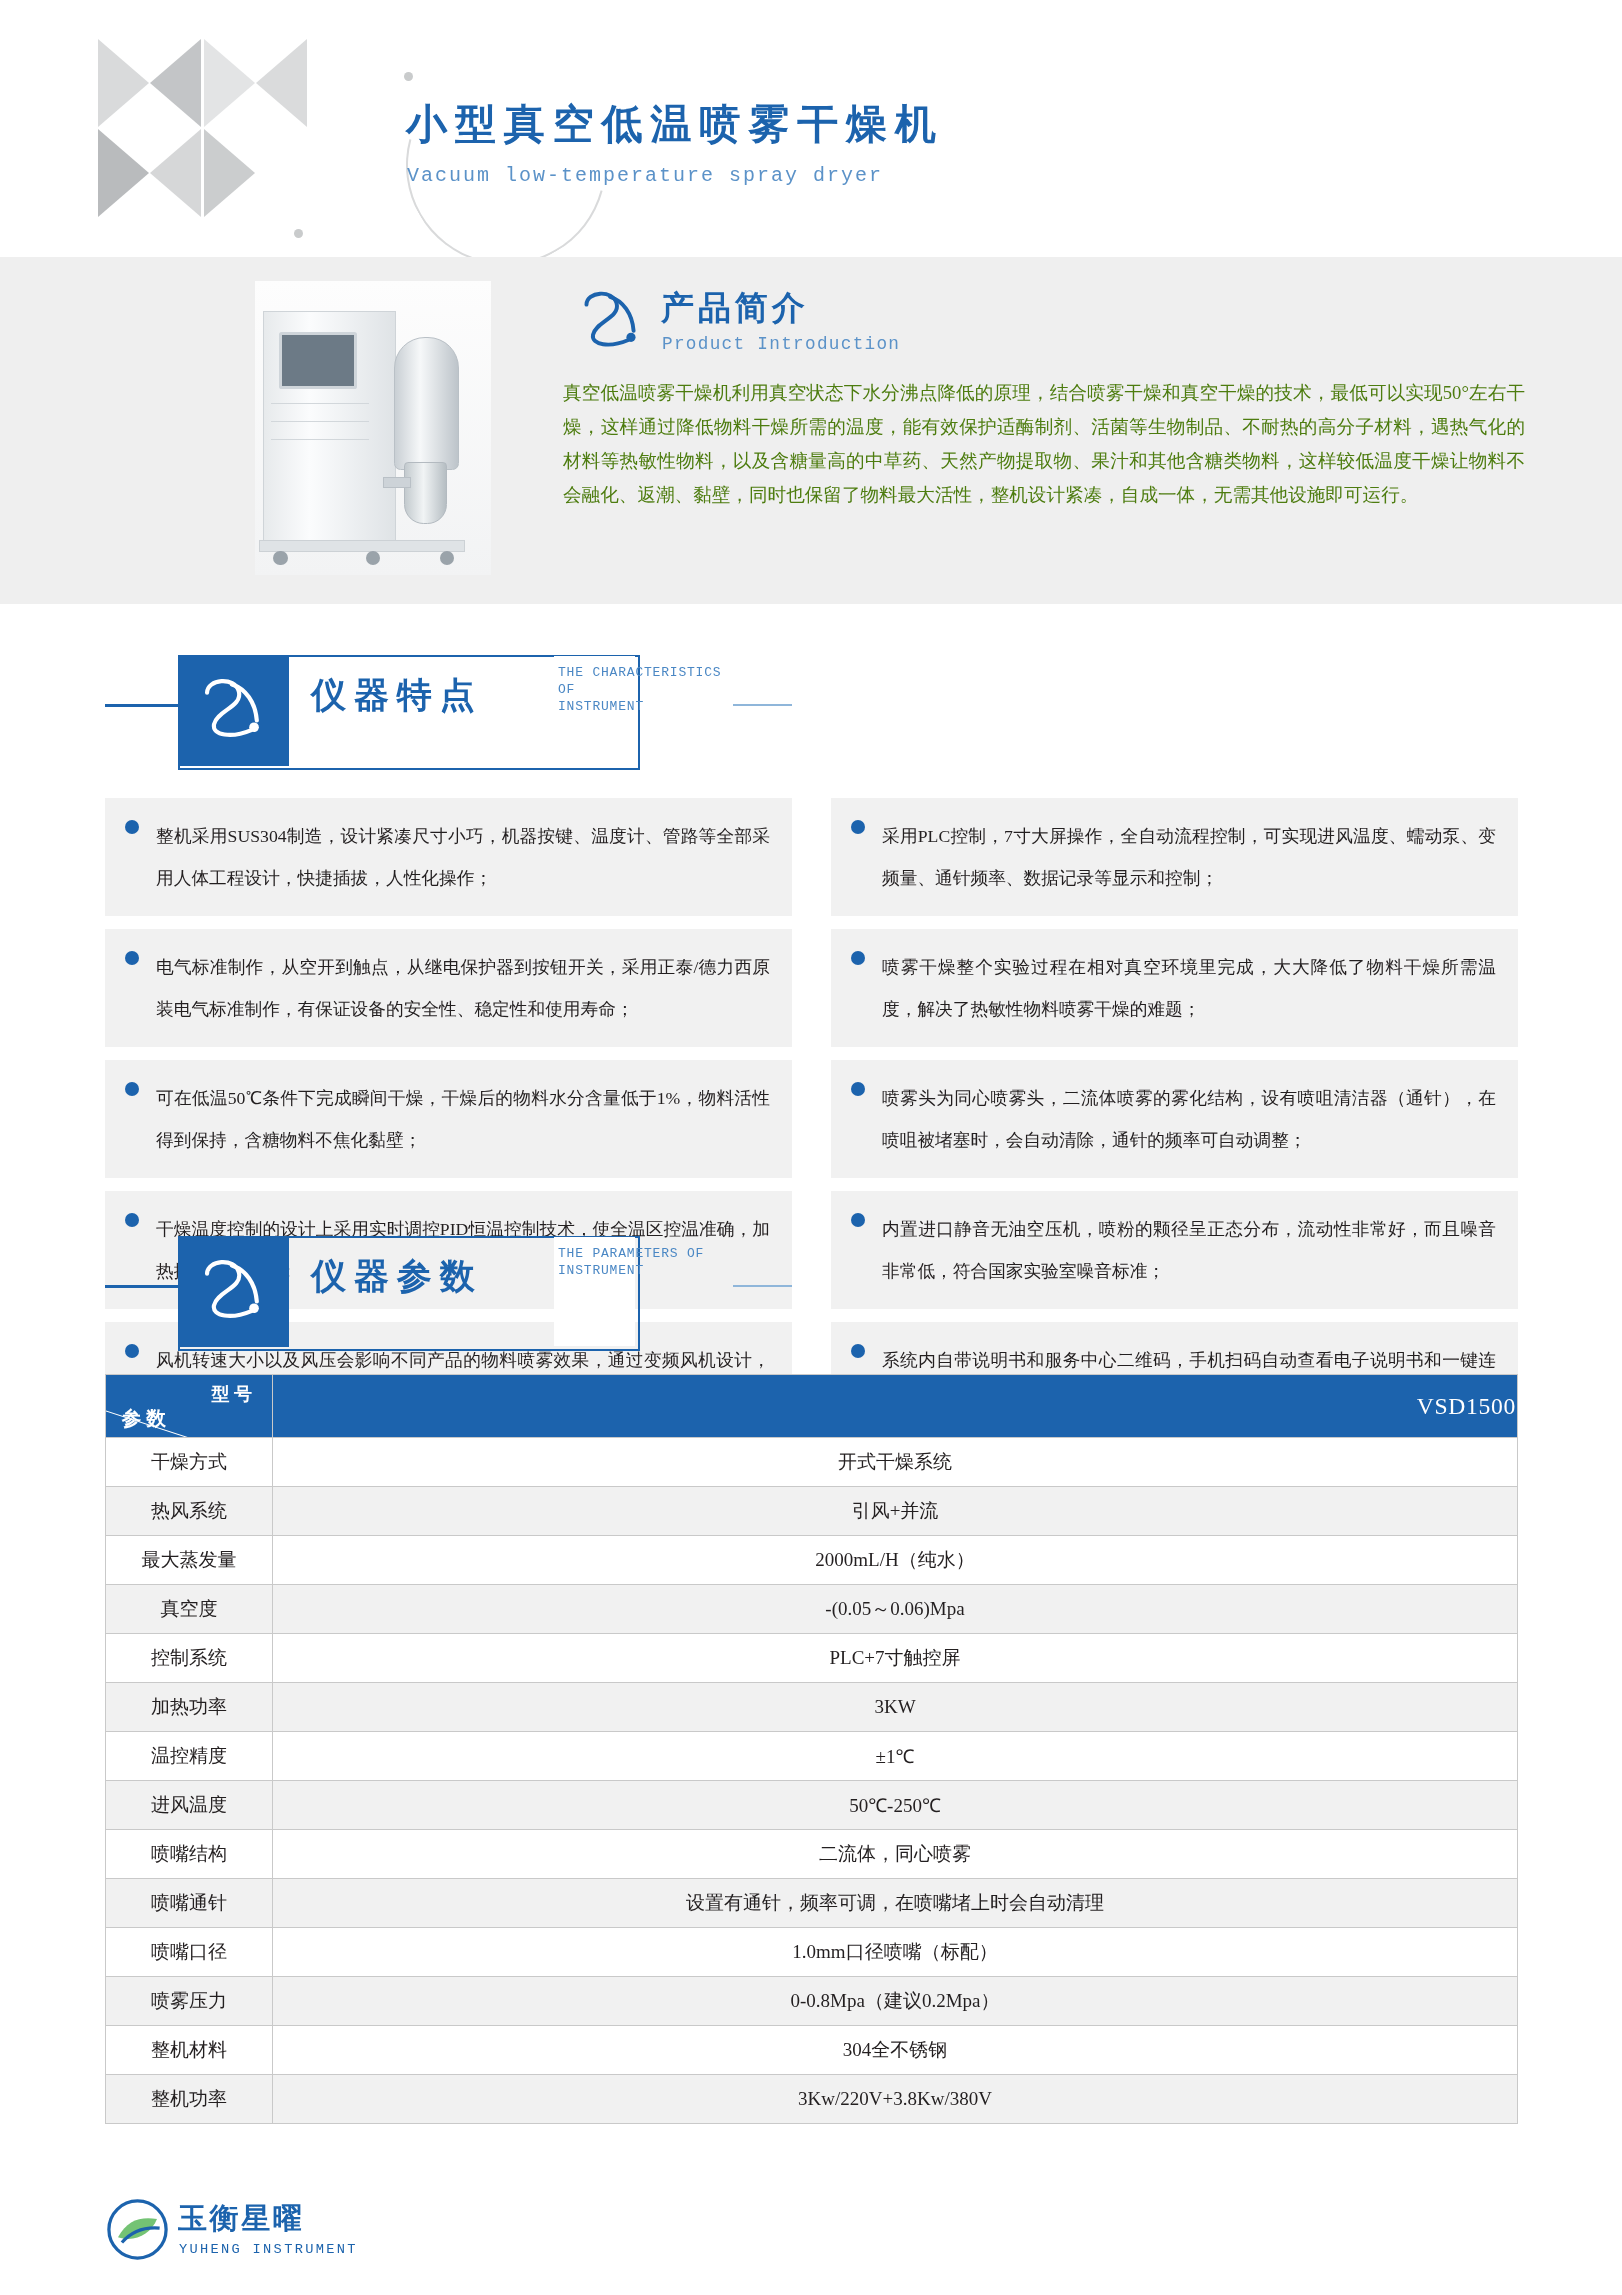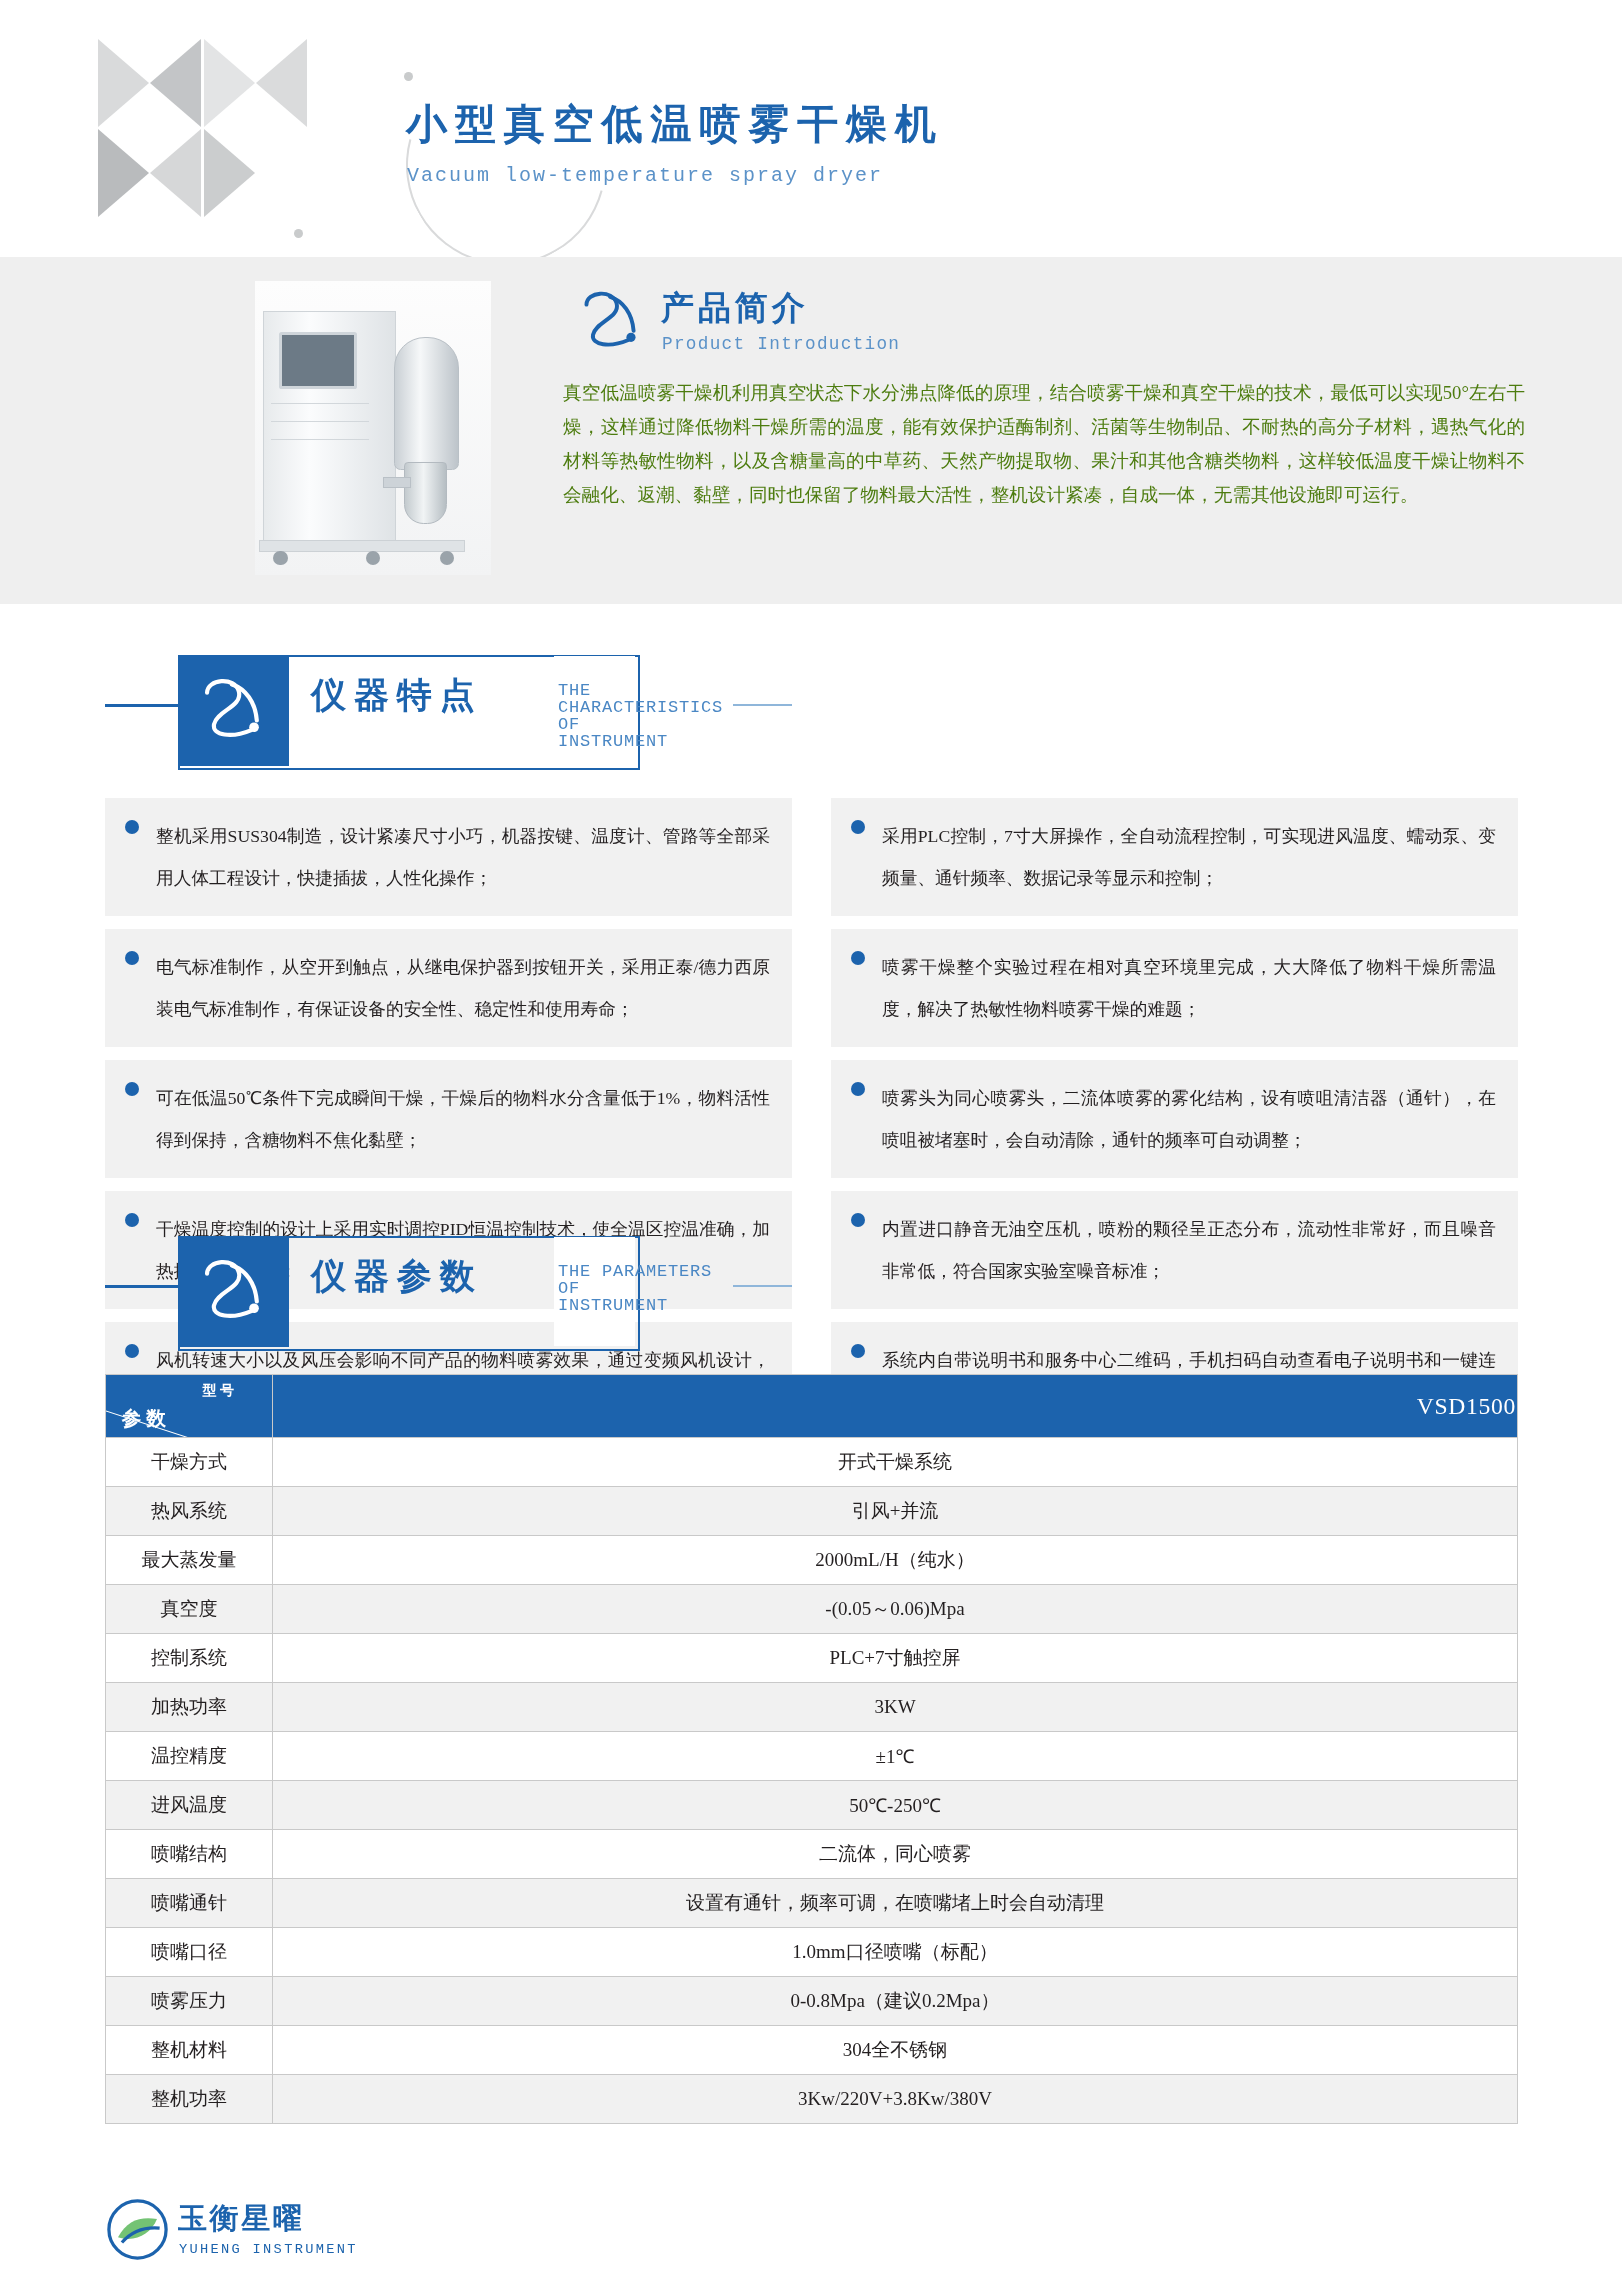--- a/index.html
+++ b/index.html
@@ -59,39 +59,39 @@
     font-family:"Liberation Serif", serif;
   }
 
   
   .sec{position:absolute;left:0;width:1623px;height:124px;}
   .sec-rule{position:absolute;left:105px;top:56px;width:77px;height:2.6px;background:#1c63ad;}
   .sec-box{position:absolute;left:178px;top:6.5px;width:458px;height:111px;border:2px solid #1c63ad;}
   .sec-box-fill{position:absolute;left:178px;top:6.5px;width:111px;height:111px;background:#1c63ad;}
   .sec-mark{position:absolute;left:196px;top:23.6px;width:76px;height:76px;}
   .sec-cn{position:absolute;left:311px;top:23.6px;font-size:35px;color:#1c63ad;letter-spacing:7.9px;font-family:"Liberation Serif", serif;font-weight:bold;}
-  .sec-en{position:absolute;left:558px;top:34px;width:164px;font-size:17px;line-height:17px;color:#4a87c4;letter-spacing:0.8px;font-family:"Liberation Mono", monospace;}
+  .sec-en{position:absolute;left:558px;top:16px;width:164px;font-size:13px;line-height:17px;color:#4a87c4;letter-spacing:0.8px;font-family:"Liberation Mono", monospace;}
   .sec-tail{position:absolute;left:733px;top:56px;width:59px;height:2px;background:#8fb6da;}
   .sec-white{position:absolute;left:554px;top:7.9px;width:81px;height:109px;background:#ffffff;}
 
   
   .features{position:absolute;left:105px;width:1413px;}
   .feat-col{position:absolute;width:687px;}
   .feat-item{position:relative;background:#f1f1f1;margin-bottom:13px;padding:17px 22px 17px 51px;min-height:58px;box-sizing:border-box;}
   .feat-dot{position:absolute;left:19.6px;top:22px;width:14.4px;height:14.4px;border-radius:50%;background:#1c63ad;}
   .feat-txt{font-size:17.7px;line-height:42px;color:#231f20;text-align:justify;font-family:"Liberation Serif", serif;}
 
   
   .tbl{position:absolute;left:105px;width:1413px;border-collapse:collapse;}
   .tbl td{border:0.7px solid #c9c9c9;font-family:"Liberation Serif", serif;}
   .th-left{
     width:164px;background:#1c63ad;color:#ffffff;height:60px;position:relative;
   }
   .th-right{background:#1c63ad;color:#ffffff;text-align:right;font-size:23.6px;letter-spacing:0.7px;}
-  .th-model{position:absolute;right:38px;top:6.5px;font-size:14px;font-weight:bold;}
+  .th-model{position:absolute;right:20px;top:6.5px;font-size:18px;font-weight:bold;}
   .th-param{position:absolute;left:15.7px;bottom:5.2px;font-size:19.6px;font-weight:bold;}
   .th-slash{position:absolute;left:0;top:0;width:100%;height:100%;overflow:hidden;}
   .th-slash i{position:absolute;left:-19.6px;top:29.4px;width:216px;height:1.3px;background:#ffffff;transform:rotate(18deg);transform-origin:left center;}
   .r-label{width:164px;text-align:center;font-size:19px;height:46px;color:#231f20;}
   .r-val{text-align:center;font-size:19px;color:#231f20;}
   .row-a td{background:#ffffff;}
   .row-b td{background:#f1f1f1;}
 
   
   .footer{position:absolute;left:0;bottom:0;width:1623px;height:124px;}

